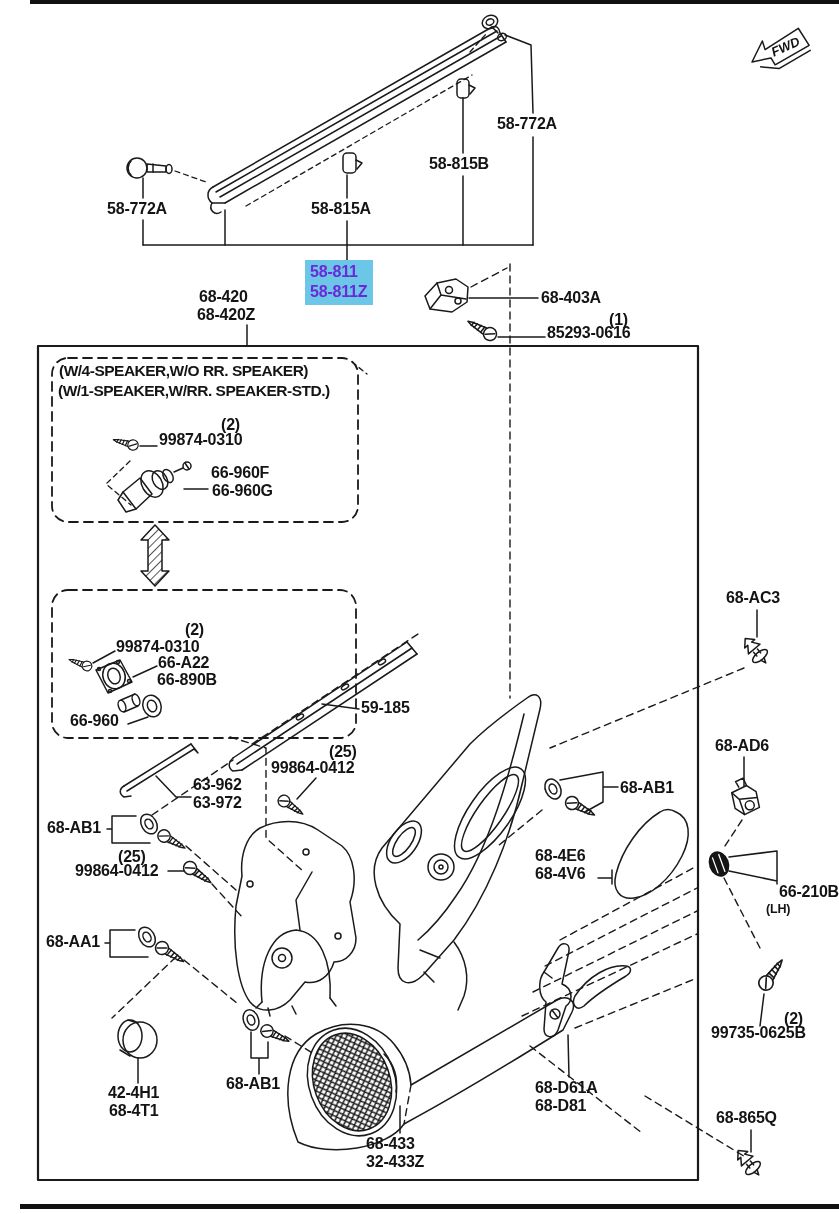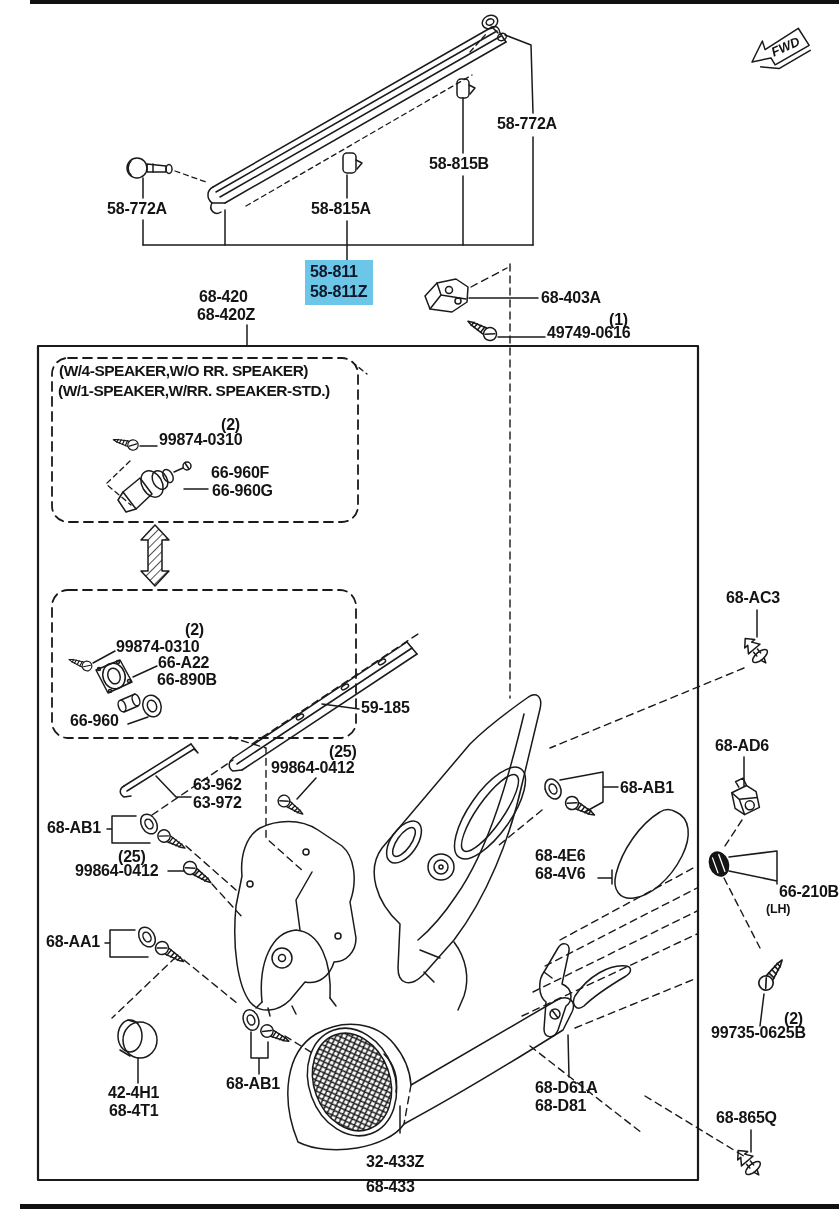--- a/index.html
+++ b/index.html
@@ -14,21 +14,21 @@
   #art .dbox{stroke-dasharray:9 6;stroke-width:1.8;}
   #art .fillb{fill:#141414;stroke:none;}
   #art .wline{stroke:#ffffff;stroke-width:1.3;}
   #art .meshfill{fill:url(#mesh);}
   #art .hatchfill{fill:url(#hatch);}
   #art text{stroke:none;fill:#141414;}
   .lbl{position:absolute;font:bold 16px/1.1 "Liberation Sans",sans-serif;color:#141414;
        letter-spacing:-0.2px;white-space:nowrap;}
   .cfg{font-size:15.5px;letter-spacing:-0.5px;}
   .sm{font-size:12.5px;}
-  .hl{background:#6cc6e8;color:#0f172a;padding:2px 6px 3px 5px;}
+  .hl{background:#6cc6e8;color:#6d28d9;padding:2px 6px 3px 5px;}
   .hl div{line-height:1.25;}
   .bar{position:absolute;background:#111;}
 </style>
 </head>
 <body>
 
 <div id="stage">
 
   <div class="bar" style="left:30px;top:0;width:809px;height:4px;"></div>
   <div class="bar" style="left:20px;top:1204px;width:819px;height:5px;"></div>
@@ -337,21 +337,21 @@
 
   <div class="lbl hl" style="left:305px;top:260px;">
     <div>58-811</div>
     <div>58-811Z</div>
   </div>
 
   <div class="lbl" style="left:199px;top:288px;">68-420</div>
   <div class="lbl" style="left:197px;top:306px;">68-420Z</div>
   <div class="lbl" style="left:541px;top:289px;">68-403A</div>
   <div class="lbl" style="left:609px;top:311px;">(1)</div>
-  <div class="lbl" style="left:547px;top:324px;">49749-0616</div>
+  <div class="lbl" style="left:547px;top:324px;">85293-0616</div>
 
   <div class="lbl cfg" style="left:59px;top:362px;">(W/4-SPEAKER,W/O RR. SPEAKER)</div>
   <div class="lbl cfg" style="left:58px;top:382px;">(W/1-SPEAKER,W/RR. SPEAKER-STD.)</div>
   <div class="lbl" style="left:221px;top:416px;">(2)</div>
   <div class="lbl" style="left:159px;top:431px;">99874-0310</div>
   <div class="lbl" style="left:211px;top:464px;">66-960F</div>
   <div class="lbl" style="left:212px;top:482px;">66-960G</div>
 
   <div class="lbl" style="left:185px;top:621px;">(2)</div>
   <div class="lbl" style="left:116px;top:638px;">99874-0310</div>
@@ -376,19 +376,19 @@
   <div class="lbl" style="left:535px;top:847px;">68-4E6</div>
   <div class="lbl" style="left:535px;top:865px;">68-4V6</div>
   <div class="lbl" style="left:764px;top:883px;margin-left:15px;">66-210B</div>
   <div class="lbl sm" style="left:766px;top:903px;">(LH)</div>
   <div class="lbl" style="left:784px;top:1010px;">(2)</div>
   <div class="lbl" style="left:711px;top:1024px;">99735-0625B</div>
 
   <div class="lbl" style="left:108px;top:1084px;">42-4H1</div>
   <div class="lbl" style="left:109px;top:1102px;">68-4T1</div>
   <div class="lbl" style="left:226px;top:1075px;">68-AB1</div>
-  <div class="lbl" style="left:366px;top:1178px;">68-433</div>
+  <div class="lbl" style="left:366px;top:1135px;">68-433</div>
   <div class="lbl" style="left:366px;top:1153px;">32-433Z</div>
   <div class="lbl" style="left:535px;top:1079px;">68-D61A</div>
   <div class="lbl" style="left:535px;top:1097px;">68-D81</div>
   <div class="lbl" style="left:716px;top:1109px;">68-865Q</div>
 
 </div>
 
 </body></html>

